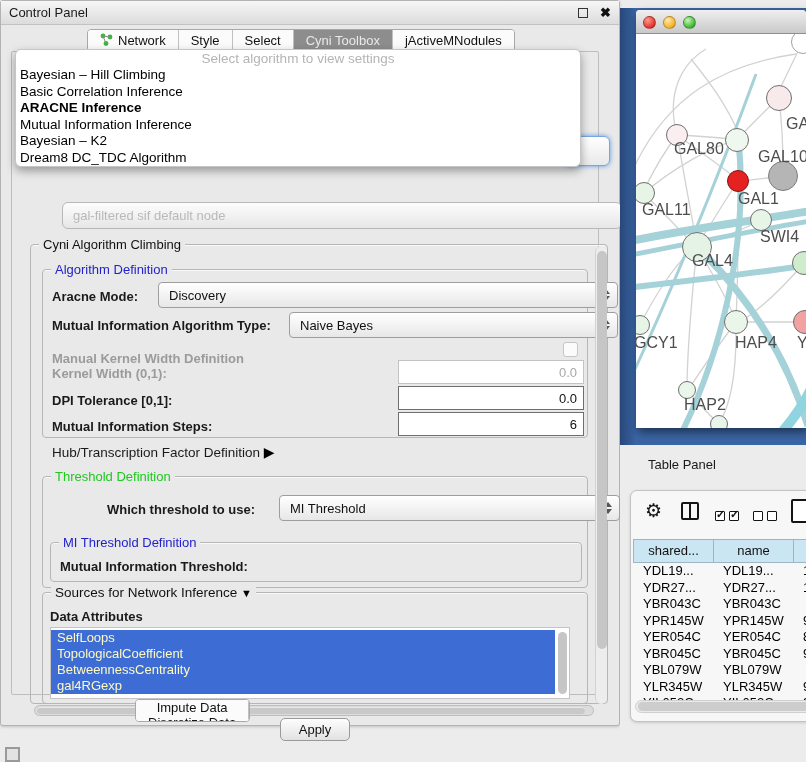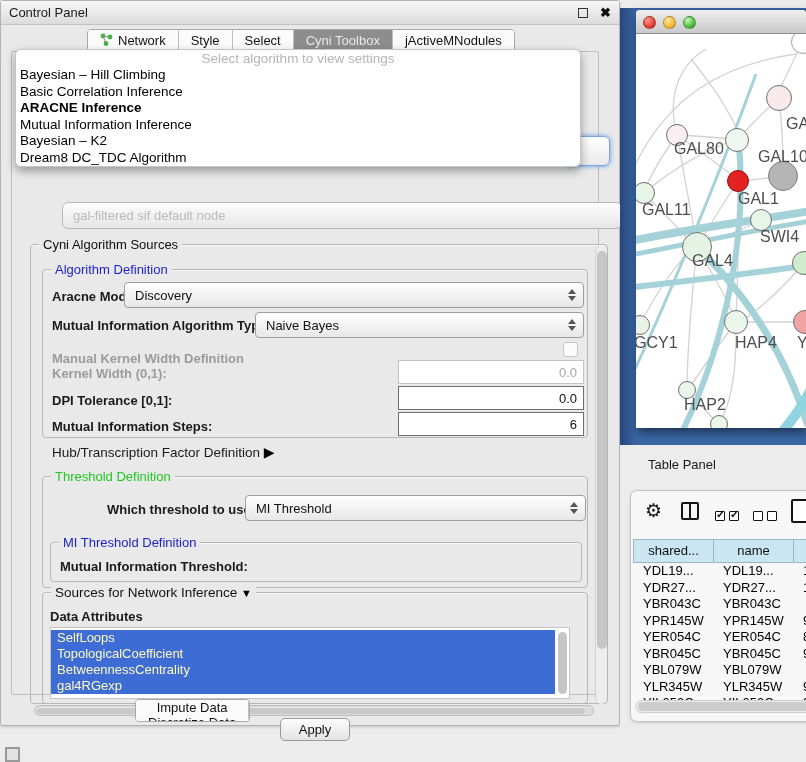--- a/index.html
+++ b/index.html
@@ -57,21 +57,21 @@
         font-size:13px; color:#111; white-space:nowrap; }
   .glabel.blue { color:#2222cc; }
   .glabel.green { color:#1fc81f; }
 
   .flabel { position:absolute; font-size:13px; font-weight:bold; color:#1a1a1a; white-space:nowrap; }
   .flabel.dis { color:#9b9b9b; }
   .plain { font-weight:normal; }
 
   .combo { position:absolute; height:26px; background:linear-gradient(#ffffff,#e7e7e7);
         border:1px solid #9e9e9e; border-radius:4px; display:flex; align-items:center;
-        font-size:13px; padding-left:10px; color:#111; }
+        font-size:13px; padding-left:10px; color:#111;margin-left:34px; }
   .combo .arrows { margin-left:auto; margin-right:7px; display:flex; flex-direction:column; gap:2px; }
   .combo .arrows i { width:0; height:0; border-left:4px solid transparent; border-right:4px solid transparent; }
   .combo .arrows i.up { border-bottom:5px solid #555; }
   .combo .arrows i.dn { border-top:5px solid #555; }
 
   .tfield { position:absolute; height:24px; background:#fff; border:1px solid #6e6e6e;
         font-size:13px; text-align:right; padding-right:6px; color:#111;
         font-family:"Liberation Sans", sans-serif; }
   .tfield.dis { border-color:#c3c3c3; color:#a9a9a9; }
 
@@ -196,21 +196,21 @@
     </div>
 
     <div class="cp-content">
 
       <div class="combo-blue-part"></div>
       <div class="combo-disabled">
         <span>gal-filtered sif default node</span>
       </div>
 
       <div class="group" style="left:18px; top:192px; width:578px; height:460px; position:absolute;">
-        <span class="glabel">Cyni Algorithm Sources</span>
+        <span class="glabel">Cyni Algorithm Climbing</span>
       </div>
 
       <div class="group" style="left:30px; top:217px; width:546px; height:169px; position:absolute;">
         <span class="glabel blue">Algorithm Definition</span>
       </div>
 
       <span class="flabel" style="left:40px; top:237px;">Aracne Mode:</span>
       <div class="combo" style="left:112px; top:230px; width:460px;">
         <span>Discovery</span>
         <span class="arrows">

